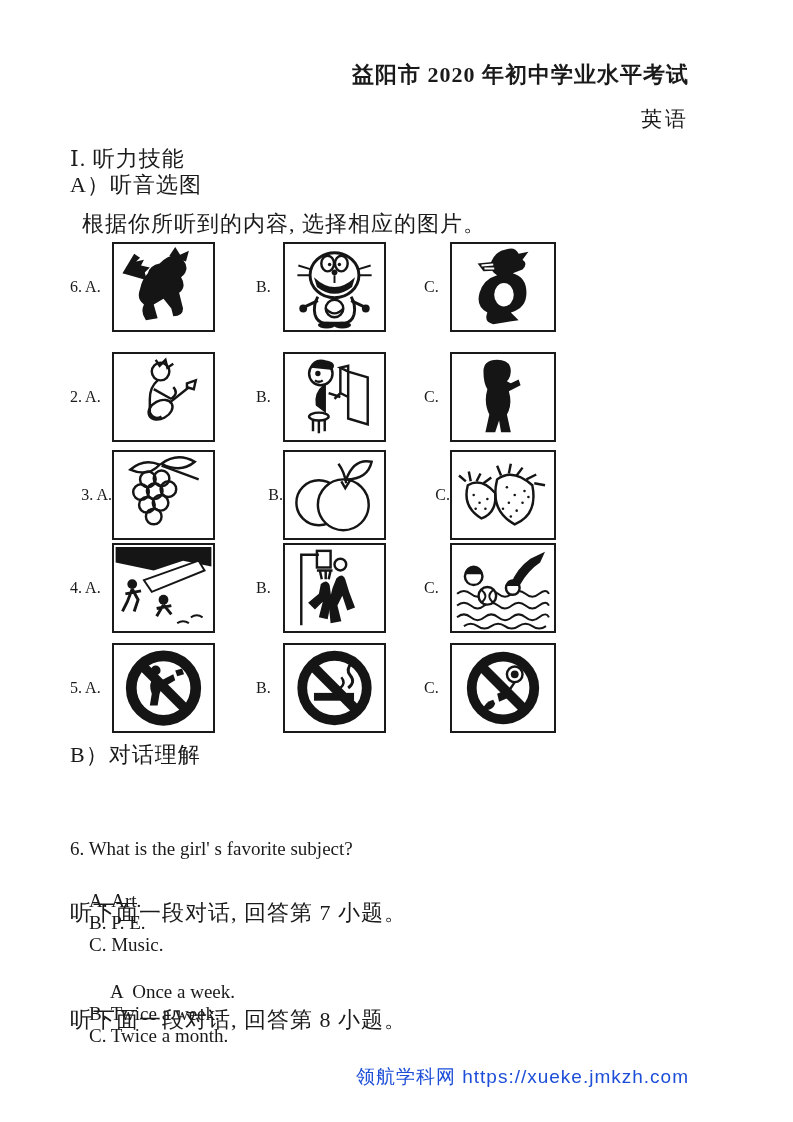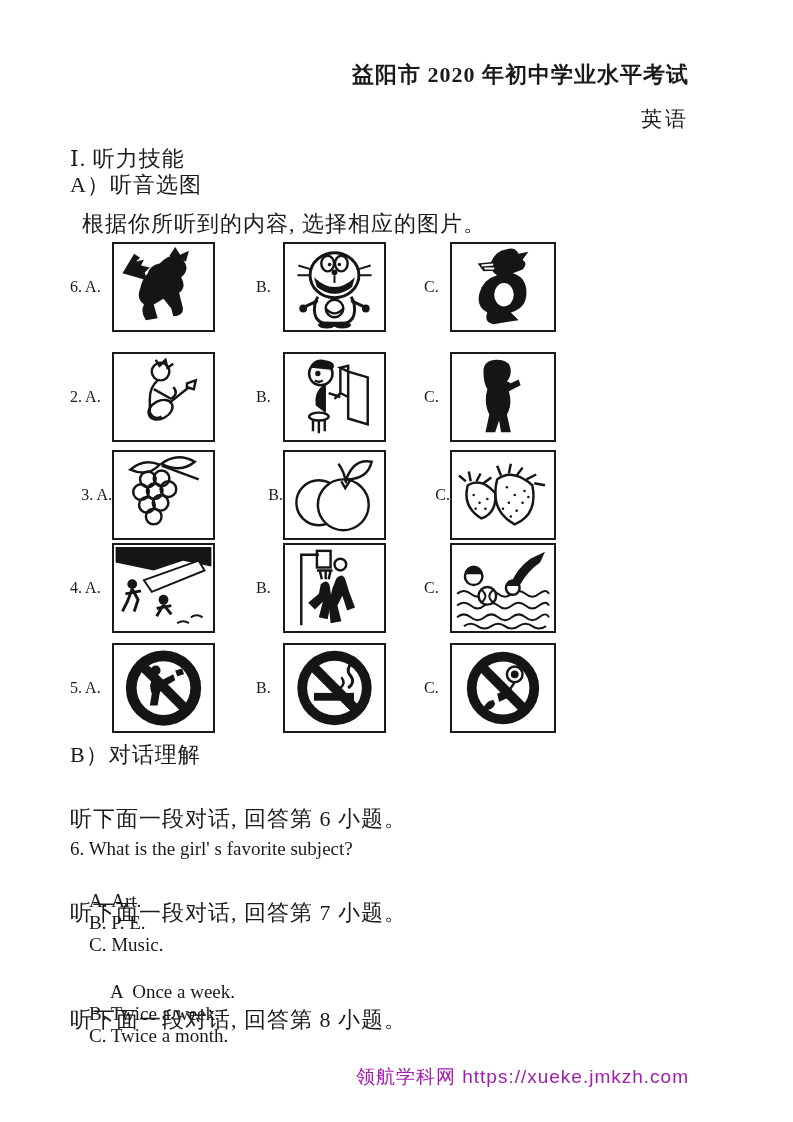--- a/index.html
+++ b/index.html
@@ -27,21 +27,21 @@
   .q6o .oa{width:98px;} .q6o .ob{width:100px;}
   .q7o .oa{width:148px;margin-left:21px;} .q7o .ob{width:154px;}
   .pic-row{position:absolute;left:70px;display:grid;
            grid-template-columns:42px 103px 68px 103px 64px 106px;align-items:center;}
   .r1{top:242px;} .r2{top:352px;} .r3{top:450px;text-align:right;} .r4{top:543px;} .r5{top:643px;}
   .rowlabel{font-size:16px;white-space:pre;}
   .lb{padding-left:41px;} .lc{padding-left:38px;}
   .imgbox{height:90px;border:2px solid #1a1a1a;box-sizing:border-box;background:#fff;}
   .imgbox svg{width:100%;height:100%;display:block;}
   .footer{top:1064px;font-family:"Liberation Sans","DejaVu Sans",sans-serif;
-          font-size:19px;color:#a21caf;letter-spacing:1px;}
+          font-size:19px;color:#1d4ed8;letter-spacing:1px;}
 </style>
 </head>
 <body>
 
 <div class="page">
 
   <div class="abs center title">益阳市 2020 年初中学业水平考试</div>
   <div class="abs center subject">英语</div>
 
   <div class="abs cn-bold h-listening">Ⅰ. 听力技能</div>
@@ -278,21 +278,20 @@
         <path d="M62 38 Q56 48 50 52" fill="none" stroke="#151515" stroke-width="2.5"></path>
         <path d="M44 50 L58 44 L60 52 L46 58 Z" fill="#151515"></path>
         <path d="M40 56 q-9 2 -11 11 q11 0 13 -7 z" fill="#151515"></path>
         <line x1="28" y1="22" x2="72" y2="66" stroke="#151515" stroke-width="10"></line>
       </svg>
     </div>
   </div>
 
   <div class="abs cn-bold h-partb">B）对话理解</div>
 
-  <div class="abs cn-bold d6-prompt">听下面一段对话, 回答第 6 小题。</div>
   <div class="abs en q6">6. What is the girl' s favorite subject?</div>
   <div class="abs en q6o">
     <span class="opt oa">A. Art.</span>
     <span class="opt ob">B. P. E.</span>
     <span class="opt oc">C. Music.</span>
   </div>
 
   <div class="abs cn-bold d7-prompt">听下面一段对话, 回答第 7 小题。</div>
   <div class="abs en q7o">
     <span class="opt oa">A  Once a week.</span>

